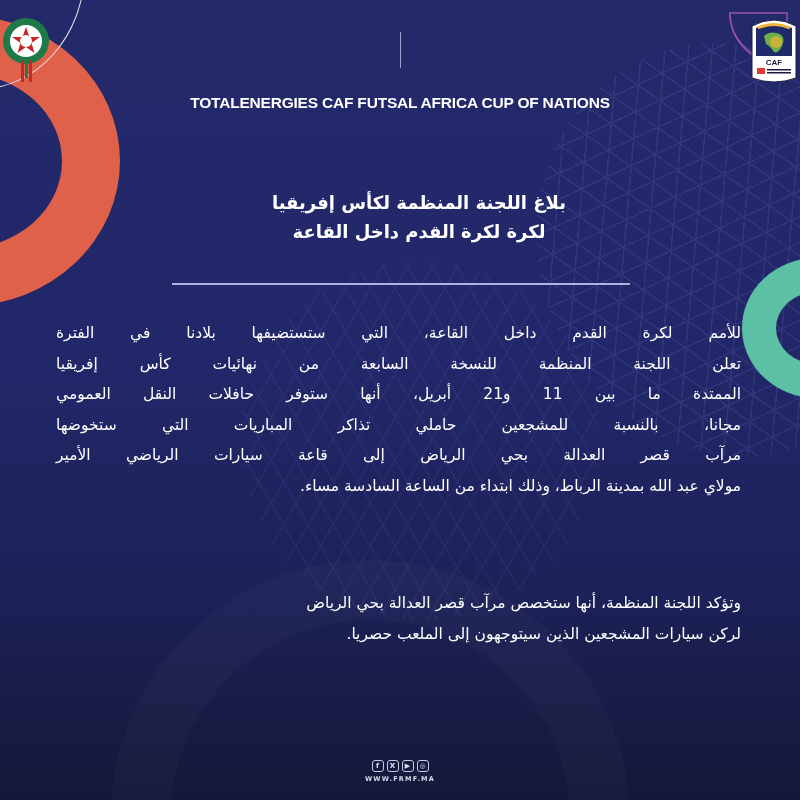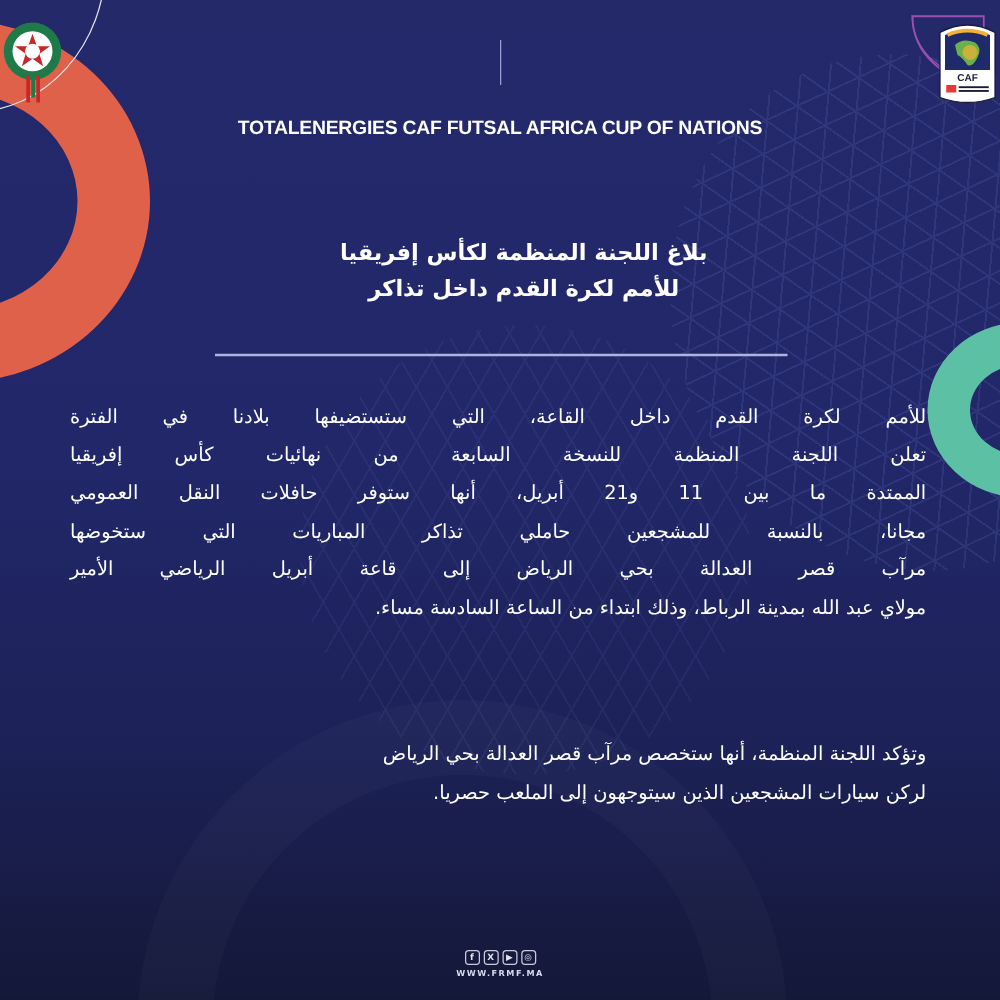--- a/index.html
+++ b/index.html
@@ -139,30 +139,30 @@
         <rect x="19" y="53" width="24" height="1.5" fill="#1a1a3a"></rect>
         <rect x="19" y="56" width="24" height="1.5" fill="#1a1a3a"></rect>
       </svg>
     </div>
   </div>
   <div class="event-title">TOTALENERGIES CAF FUTSAL AFRICA CUP OF NATIONS</div>
 </div>
 
 <div class="headline">
   <div>بلاغ اللجنة المنظمة لكأس إفريقيا</div>
-  <div>للأمم لكرة القدم داخل تذاكر</div>
+  <div>لكرة لكرة القدم داخل القاعة</div>
 </div>
 <div class="rule"></div>
 
 <div class="body-text para1">
   <span class="body-line">للأمم لكرة القدم داخل القاعة، التي ستستضيفها بلادنا في الفترة</span>
   <span class="body-line">تعلن اللجنة المنظمة للنسخة السابعة من نهائيات كأس إفريقيا</span>
   <span class="body-line">الممتدة ما بين 11 و21 أبريل، أنها ستوفر حافلات النقل العمومي</span>
   <span class="body-line">مجانا، بالنسبة للمشجعين حاملي تذاكر المباريات التي ستخوضها</span>
-  <span class="body-line">مرآب قصر العدالة بحي الرياض إلى قاعة أبريل الرياضي الأمير</span>
+  <span class="body-line">مرآب قصر العدالة بحي الرياض إلى قاعة سيارات الرياضي الأمير</span>
   <span class="body-line last">مولاي عبد الله بمدينة الرباط، وذلك ابتداء من الساعة السادسة مساء.</span>
 </div>
 
 <div class="body-text para2">
   <span class="body-line last">وتؤكد اللجنة المنظمة، أنها ستخصص مرآب قصر العدالة بحي الرياض</span>
   <span class="body-line last">لركن سيارات المشجعين الذين سيتوجهون إلى الملعب حصريا.</span>
 </div>
 
 <div class="footer">
   <div class="socials">

